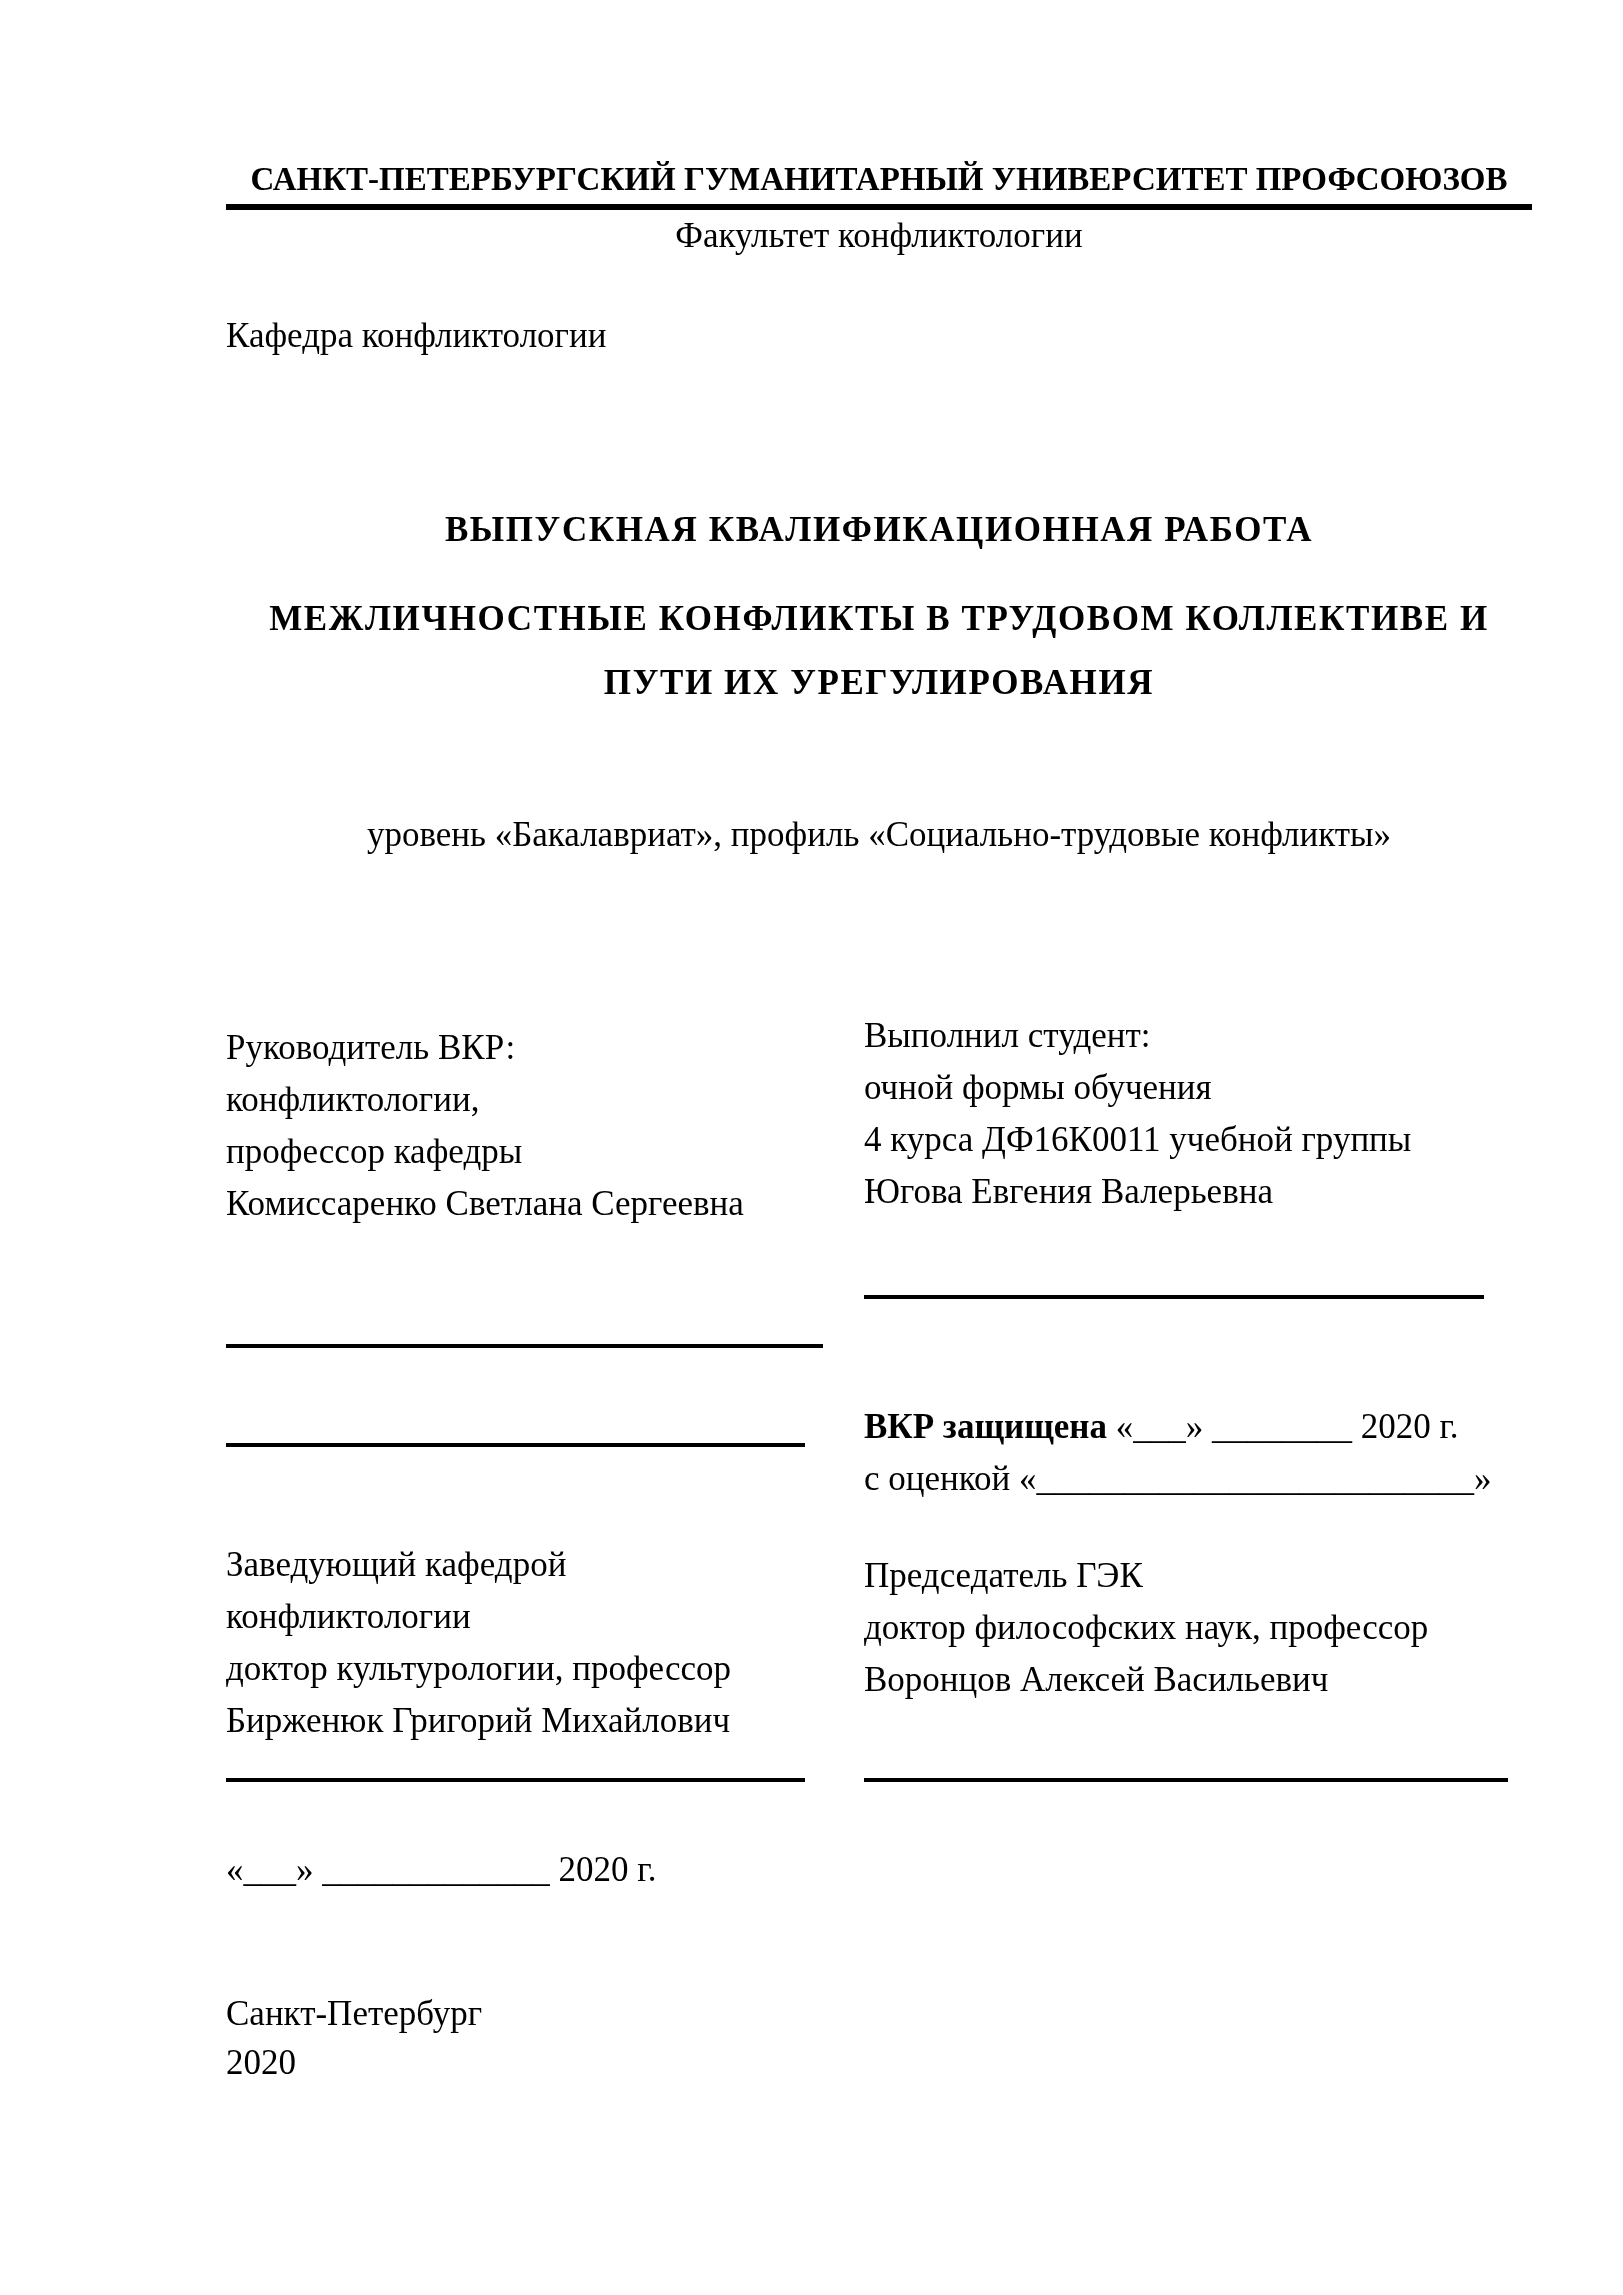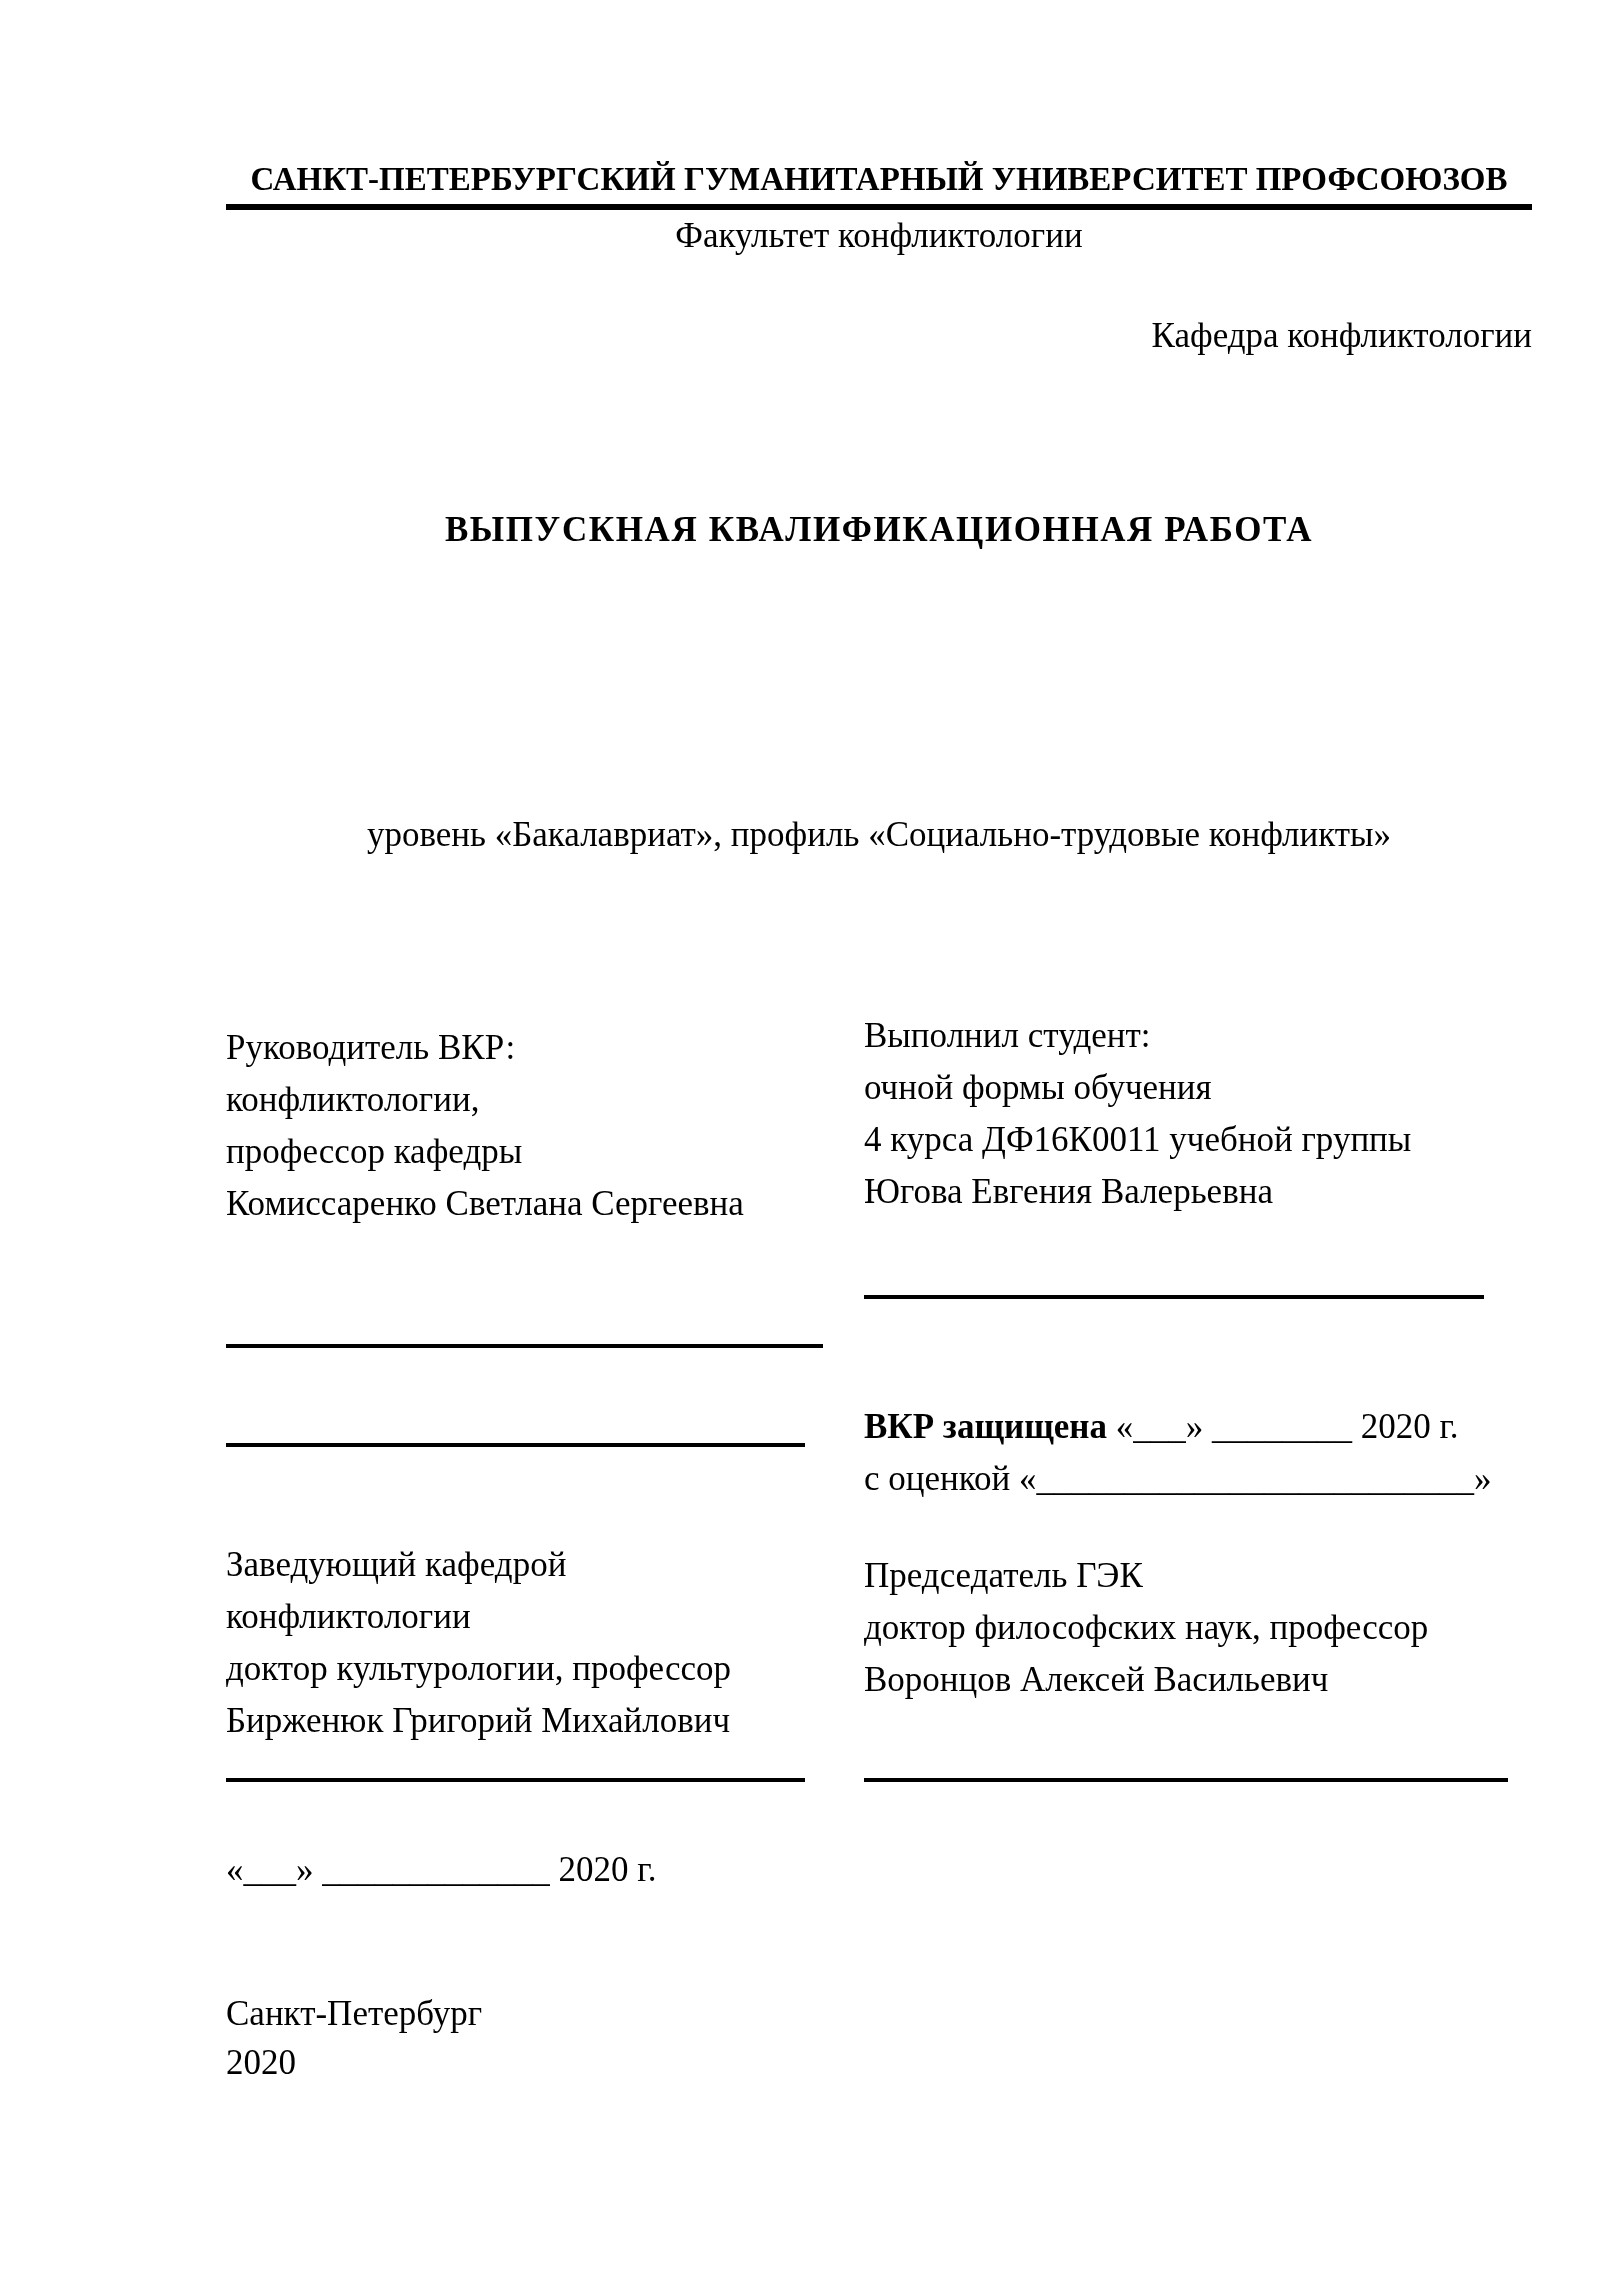--- a/index.html
+++ b/index.html
@@ -13,21 +13,21 @@
     font-size:35px;
     line-height:52px;
     overflow:hidden;
   }
   .abs{position:absolute;}
   .bold{font-weight:bold;}
 
   .org{top:153px;left:226px;width:1306px;text-align:center;font-weight:bold;font-size:33px;white-space:nowrap;}
   .rule{top:204px;left:226px;width:1306px;height:6.3px;background:#000;}
   .faculty{top:210px;left:226px;width:1306px;text-align:center;}
-  .department{top:310px;left:226px;width:1306px;text-align:right;}
+  .department{top:310px;left:226px;width:1306px;}
 
   .worktype{top:504px;left:226px;width:1306px;text-align:center;font-weight:bold;font-size:35px;letter-spacing:1.6px;white-space:nowrap;}
   .thesis-title{top:587px;left:226px;width:1306px;text-align:center;font-weight:bold;font-size:35px;letter-spacing:1.6px;line-height:64px;white-space:nowrap;}
   .program{top:809px;left:226px;width:1306px;text-align:center;white-space:nowrap;}
 
   .col-left-1{top:1007px;left:226px;width:636px;white-space:nowrap;margin-top:15px;}
   .col-right-1{top:1010px;left:864px;width:675px;white-space:nowrap;}
 
   .sig{height:3.9px;background:#000;}
   .sig-r1{top:1295px;left:864px;width:620px;}
@@ -48,20 +48,24 @@
 
 <div class="page">
 
   <div class="abs org">САНКТ-ПЕТЕРБУРГСКИЙ ГУМАНИТАРНЫЙ УНИВЕРСИТЕТ ПРОФСОЮЗОВ</div>
   <div class="abs rule"></div>
   <div class="abs faculty">Факультет конфликтологии</div>
   <div class="abs department">Кафедра конфликтологии</div>
 
   <div class="abs worktype">ВЫПУСКНАЯ КВАЛИФИКАЦИОННАЯ РАБОТА</div>
 
+  <div class="abs thesis-title">
+    <div>МЕЖЛИЧНОСТНЫЕ КОНФЛИКТЫ В ТРУДОВОМ КОЛЛЕКТИВЕ И</div>
+    <div>ПУТИ ИХ УРЕГУЛИРОВАНИЯ</div>
+  </div>
 
   <div class="abs program">
     <div>уровень «Бакалавриат», профиль «Социально-трудовые конфликты»</div>
   </div>
 
   <div class="abs col-left-1">
     <div>Руководитель ВКР:</div>
     <div>конфликтологии,</div>
     <div>профессор кафедры</div>
     <div>Комиссаренко Светлана Сергеевна</div>

